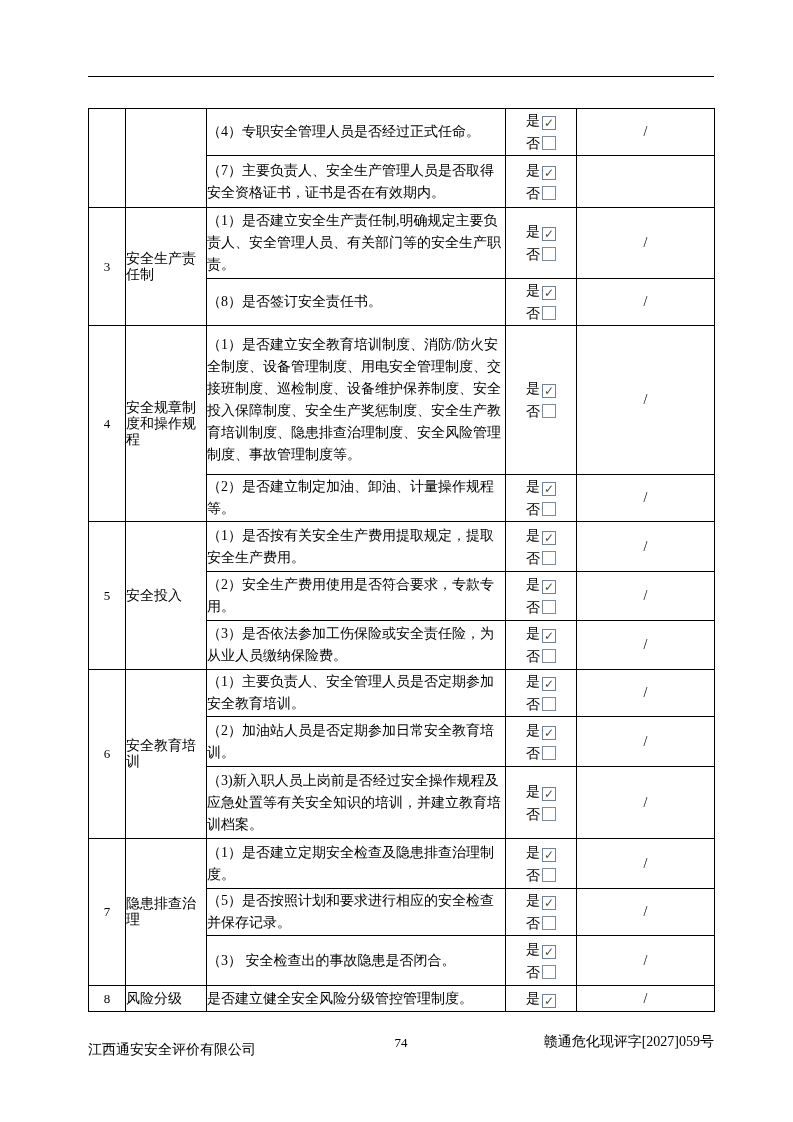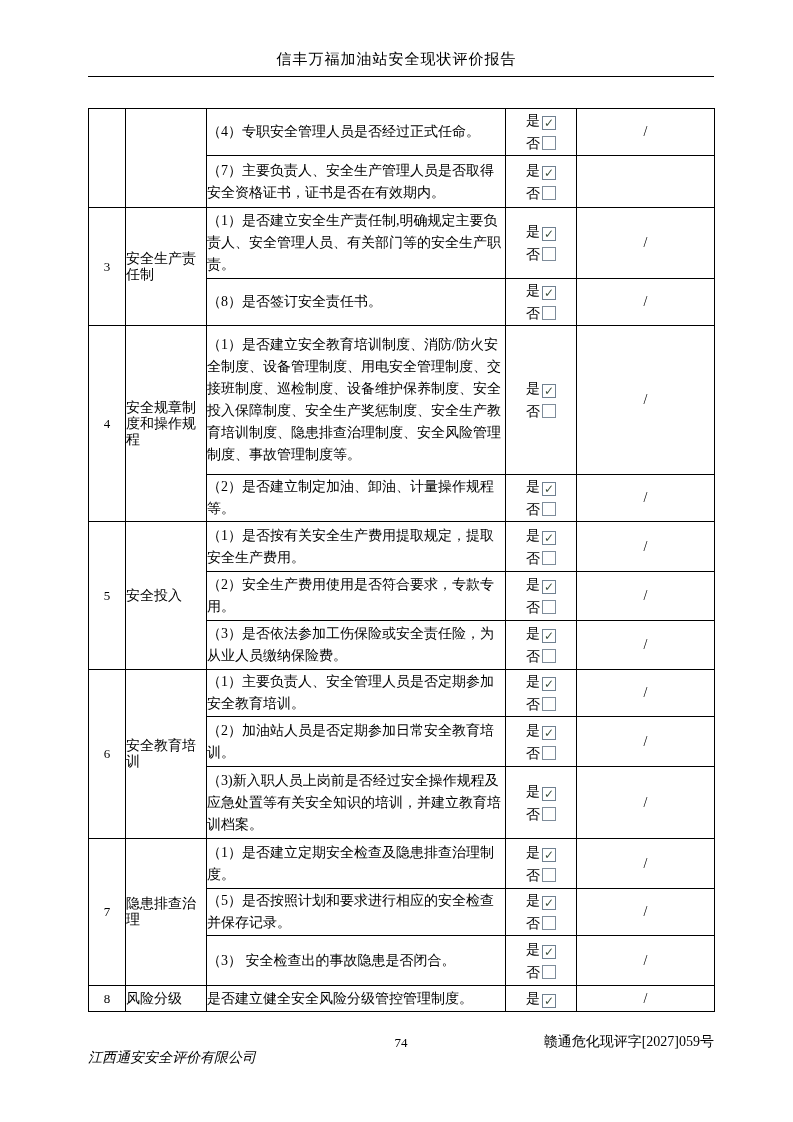--- a/index.html
+++ b/index.html
@@ -31,30 +31,29 @@
     border:1px solid #7e8c9a; background:#fff; box-sizing:content-box;
     font-size:12px; line-height:12px; text-align:center;
     vertical-align:-2px; color:#3b4f3b; font-family:"DejaVu Sans",sans-serif;
   }
   .cb.checked { border-color:#6f8090; }
   td.res { text-align:center; font-size:14px; }
   .footer {
     position:absolute; top:1033px; left:88px; width:626px; height:22px;
     font-size:14px;
   }
-  .f-left   { position:absolute; left:0; top:16px;font-style:italic; }
+  .f-left   { position:absolute; left:0; top:8px; }
   .f-center { position:absolute; left:0; top:2px; width:100%; text-align:center; font-size:13px; }
   .f-right  { position:absolute; right:0; top:0; }
 </style>
 </head>
 <body>
 
 <div class="page">
 
-  <div class="header-title">信丰万福加油站安全现状评价报告</div>
   <div class="header-rule"></div>
 
   <table class="eval">
     <colgroup>
       <col style="width:37px">
         <col style="width:81px">
         <col style="width:299px">
         <col style="width:71px">
         <col style="width:138px">
     </colgroup>

